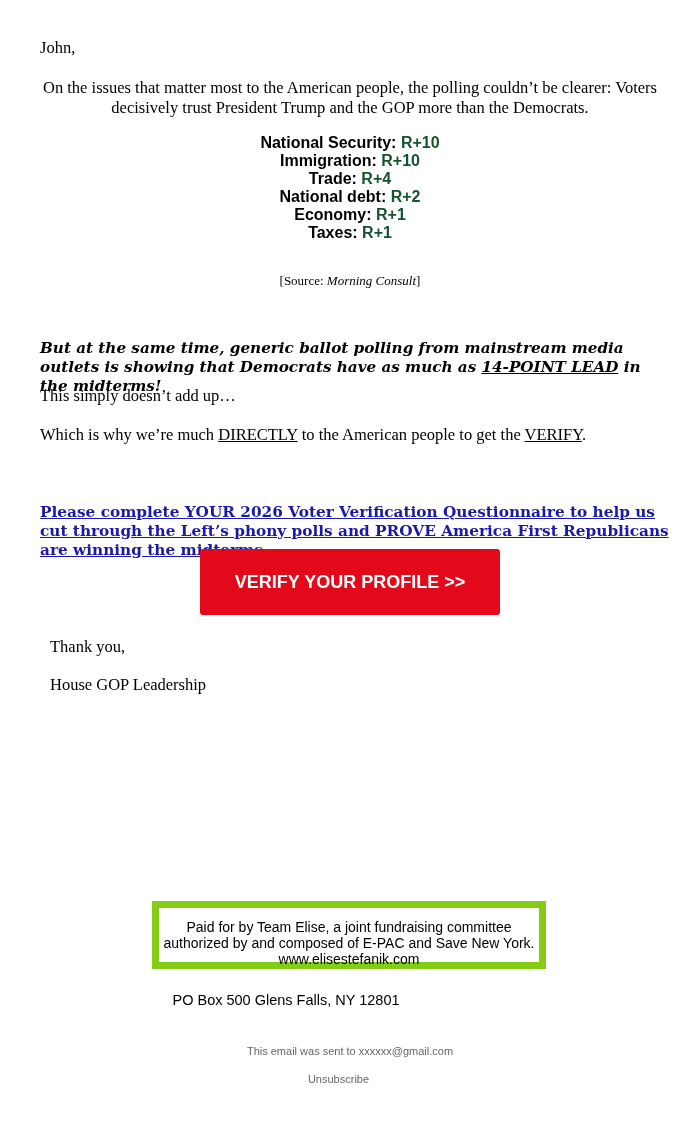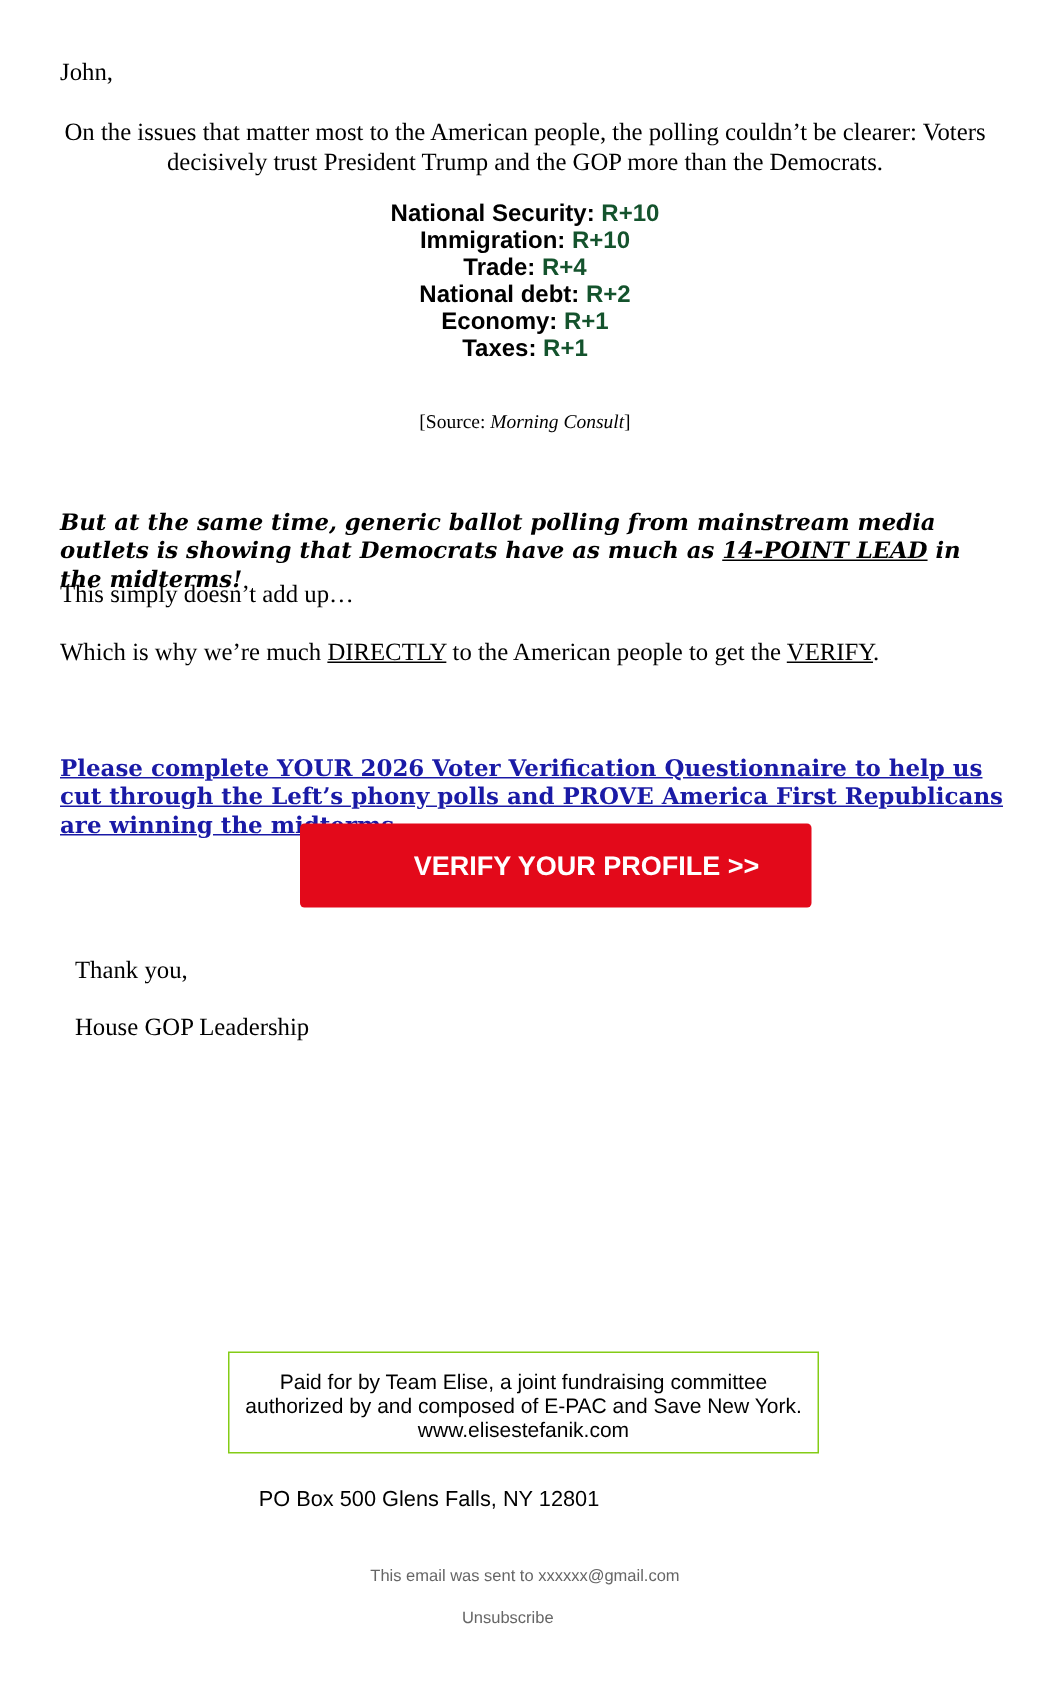--- a/index.html
+++ b/index.html
@@ -10,24 +10,24 @@
   .stats { position: absolute; top: 134px; left: 0; width: 700px; text-align: center; font-family: "Liberation Sans", sans-serif; font-weight: bold; font-size: 16px; line-height: 18px; }
   .stat-row { margin: 0; }
   .stat-val { color: #14532d; }
   .source { position: absolute; top: 273px; left: 0; width: 700px; text-align: center; font-family: "Liberation Serif", serif; font-size: 13px; }
   .source i { font-style: italic; }
   .bolditalic { position: absolute; top: 324px; left: 40px; width: 625px; font-family: "DejaVu Serif", serif; font-weight: bold; font-style: italic; font-size: 15.2px; line-height: 19px; }
   .u { text-decoration: underline; }
   .notadd { position: absolute; top: 386px; left: 40px; }
   .which { position: absolute; top: 425px; left: 40px; }
   .cta-link { position: absolute; top: 464px; left: 40px; width: 630px; font-family: "DejaVu Serif", serif; font-weight: bold; font-size: 15.3px; line-height: 19px; color: #1a1aa6; text-decoration: underline; cursor: pointer; margin-top: 39px; }
-  .btn { position: absolute; top: 549px; left: 200px; width: 300px; height: 56px; background: #e3091a; border-radius: 3px; color: #fff; font-family: "Liberation Sans", sans-serif; font-weight: bold; font-size: 18px; display: flex; align-items: center; justify-content: center; cursor: pointer; padding-left: 41px; }
+  .btn { position: absolute; top: 549px; left: 200px; width: 300px; height: 66px; background: #e3091a; border-radius: 3px; color: #fff; font-family: "Liberation Sans", sans-serif; font-weight: bold; font-size: 18px; display: flex; align-items: center; justify-content: center; cursor: pointer; }
   .thanks { position: absolute; top: 637px; left: 50px; }
   .sig { position: absolute; top: 675px; left: 50px; }
-  .disclaimer { position: absolute; top: 901px; left: 152px; width: 394px; height: 68px; border: 1px solid #84cc16; box-sizing: border-box; text-align: center; font-family: "Liberation Sans", sans-serif; font-size: 14px; line-height: 16px; padding-top: 11px; }
+  .disclaimer { position: absolute; top: 901px; left: 152px; width: 394px; height: 68px; border: 7px solid #84cc16; box-sizing: border-box; text-align: center; font-family: "Liberation Sans", sans-serif; font-size: 14px; line-height: 16px; padding-top: 11px; }
   .address { position: absolute; top: 992px; left: 0; width: 572px; text-align: center; font-family: "Liberation Sans", sans-serif; font-size: 14.5px; }
   .sentto { position: absolute; top: 1045px; left: 0; width: 700px; text-align: center; font-family: "Liberation Sans", sans-serif; font-size: 11px; color: #666; }
   .unsub { position: absolute; top: 1073px; left: 0; width: 677px; text-align: center; font-family: "Liberation Sans", sans-serif; font-size: 11px; color: #666; }
   .unsub span { cursor: pointer; }
 </style>
 </head>
 <body>
 
 <div>
   <p class="p greeting">John,</p>

